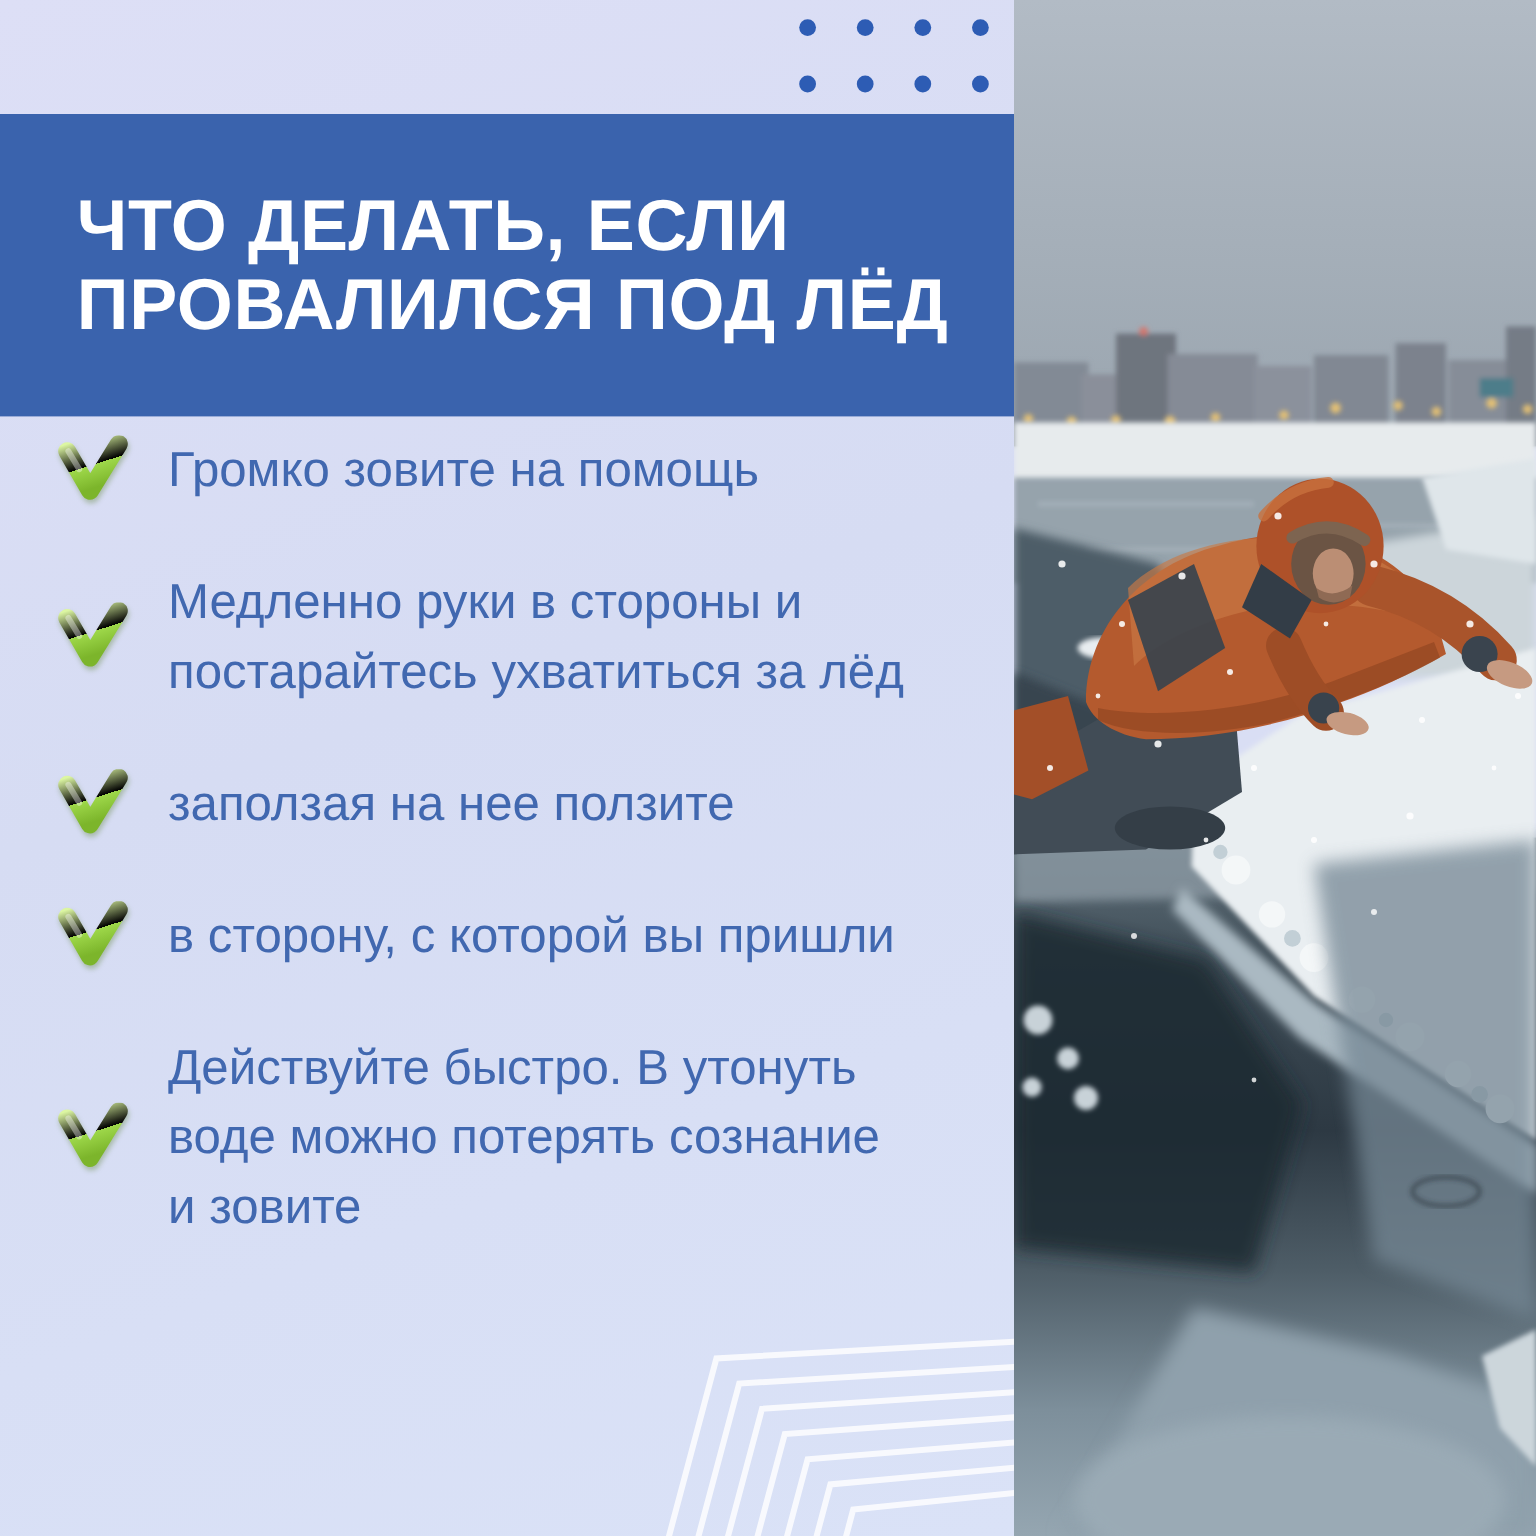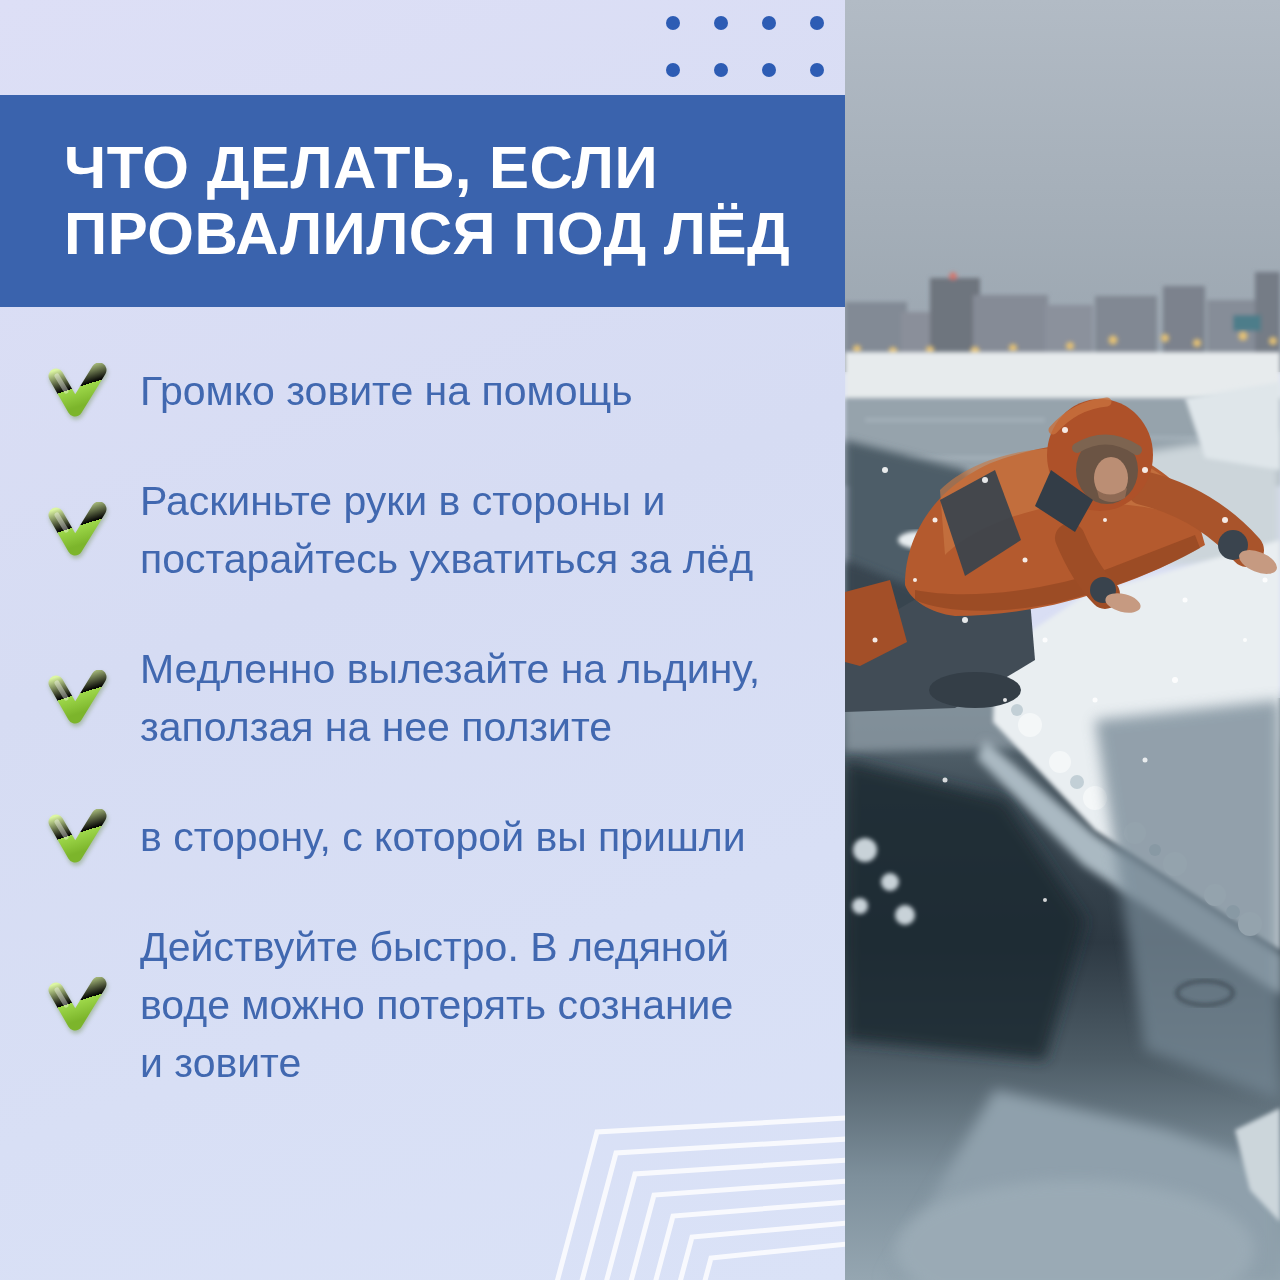--- a/index.html
+++ b/index.html
@@ -12,21 +12,21 @@
   .panel{
     position:absolute;left:0;top:0;width:845px;height:1280px;
     background:linear-gradient(160deg,#dddff6 0%,#d6dcf3 45%,#dae2f7 100%);
   }
   .dots{
     position:absolute;top:16px;left:666px;
     display:grid;grid-template-columns:repeat(4,14px);column-gap:34px;row-gap:33px;
   }
   .dot{width:14px;height:14px;border-radius:50%;background:#2d5cb4;}
   .banner{
-    position:absolute;top:95px;left:0;width:845px;height:212px;
+    position:absolute;top:95px;left:0;width:845px;height:252px;
     background:#3a63ad;display:flex;align-items:center;
   }
   .banner h1{
     margin:0;padding:0 30px 0 64px;
     font-size:60px;line-height:66px;font-weight:700;color:#ffffff;letter-spacing:.5px;
   }
   .banner h1 span{display:block;}
   .checklist{
     position:absolute;top:362px;left:45px;width:780px;
     margin:0;padding:0;list-style:none;
@@ -94,34 +94,33 @@
       </li>
 
       <li>
         <span class="check">
           <svg viewBox="0 0 62 56">
               <path d="M11 13 L30 46 L54 7" fill="none" stroke="url(#chk)" stroke-width="15" stroke-linecap="round" stroke-linejoin="round"></path>
               <path d="M12 13 L21 28" fill="none" stroke="#ffffff" stroke-opacity="0.38" stroke-width="5" stroke-linecap="round"></path>
             </svg>
         </span>
         <div class="item-text">
-          <div>Раскиньте руки в стороны и</div>
+          <div>Медленно руки в стороны и</div>
           <div>постарайтесь ухватиться за лёд</div>
         </div>
       </li>
 
       <li>
         <span class="check">
           <svg viewBox="0 0 62 56">
               <path d="M11 13 L30 46 L54 7" fill="none" stroke="url(#chk)" stroke-width="15" stroke-linecap="round" stroke-linejoin="round"></path>
               <path d="M12 13 L21 28" fill="none" stroke="#ffffff" stroke-opacity="0.38" stroke-width="5" stroke-linecap="round"></path>
             </svg>
         </span>
         <div class="item-text">
-          <div>Медленно вылезайте на льдину,</div>
           <div>заползая на нее ползите</div>
         </div>
       </li>
 
       <li>
         <span class="check">
           <svg viewBox="0 0 62 56">
               <path d="M11 13 L30 46 L54 7" fill="none" stroke="url(#chk)" stroke-width="15" stroke-linecap="round" stroke-linejoin="round"></path>
               <path d="M12 13 L21 28" fill="none" stroke="#ffffff" stroke-opacity="0.38" stroke-width="5" stroke-linecap="round"></path>
             </svg>
@@ -132,21 +131,21 @@
       </li>
 
       <li>
         <span class="check">
           <svg viewBox="0 0 62 56">
               <path d="M11 13 L30 46 L54 7" fill="none" stroke="url(#chk)" stroke-width="15" stroke-linecap="round" stroke-linejoin="round"></path>
               <path d="M12 13 L21 28" fill="none" stroke="#ffffff" stroke-opacity="0.38" stroke-width="5" stroke-linecap="round"></path>
             </svg>
         </span>
         <div class="item-text">
-          <div>Действуйте быстро. В ледяной</div>
+          <div>Действуйте быстро. В утонуть</div>
           <div>воде можно потерять сознание</div>
           <div>и зовите</div>
         </div>
       </li>
 
     </ul>
 
     <svg class="chevrons" viewBox="0 0 300 170">
       <g fill="none" stroke="#ffffff" stroke-opacity="0.8" stroke-width="5" stroke-linejoin="miter">
         <path d="M12 172 L52 22 L302 8"></path>

